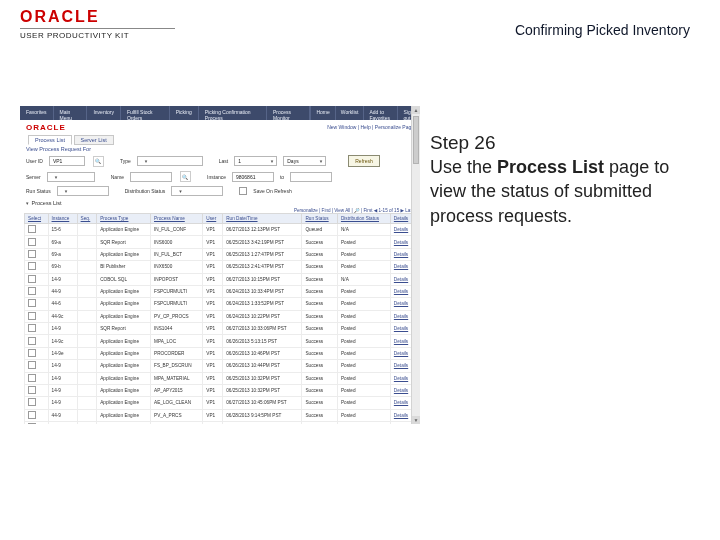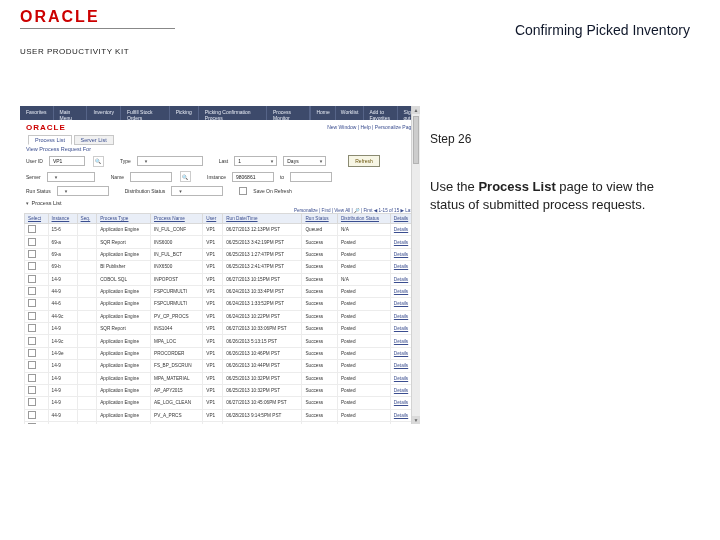--- a/index.html
+++ b/index.html
@@ -1,25 +1,25 @@
 <!DOCTYPE html>
 <html><head>
 <meta charset="utf-8">
 <style>
   html,body{margin:0;padding:0;width:720px;height:540px;background:#fff;font-family:Arial,Helvetica,sans-serif;color:#222;overflow:hidden}
   .page{position:relative;width:720px;height:528px}
   
   .hdr{position:absolute;left:20px;top:8px;}
   .oracle-logo{color:#c00;font-weight:700;font-size:16px;letter-spacing:2px}
-  .hdr-sub{font-size:8px;letter-spacing:0.5px;color:#222;border-top:1px solid #888;margin-top:2px;padding-top:18px;width:155px}
+  .hdr-sub{font-size:8px;letter-spacing:0.5px;color:#222;border-top:1px solid #888;margin-top:2px;padding-top:2px;width:155px}
   .title{position:absolute;right:30px;top:22px;font-size:14px;color:#0f172a}
   
   .instr{position:absolute;left:430px;top:132px;right:28px}
-  .instr .step{font-size:12px;margin-bottom:32px}
-  .instr .body{font-size:13px;line-height:1.35}
+  .instr .step{font-size:19px;margin-bottom:1px}
+  .instr .body{font-size:18px;line-height:1.35}
   .instr .body b{font-weight:700}
   
   .app{position:absolute;left:20px;top:106px;width:400px;height:318px;overflow:hidden}
   .app *{font-family:Verdana,Arial,sans-serif}
   .app-top{height:14px;background:#3d4a6b;display:flex;color:#e8ecf5;font-size:5px}
   .app-top .menuitem{padding:3px 6px;border-right:1px solid #566488}
   .app-top .right{margin-left:auto;display:flex}
   .app-top .right span{padding:3px 5px;border-left:1px solid #566488}
   .app-brandrow{height:14px;display:flex;align-items:center}
   .brand-oracle{color:#c00;font-weight:700;font-size:8px;letter-spacing:1px;margin-left:6px}

